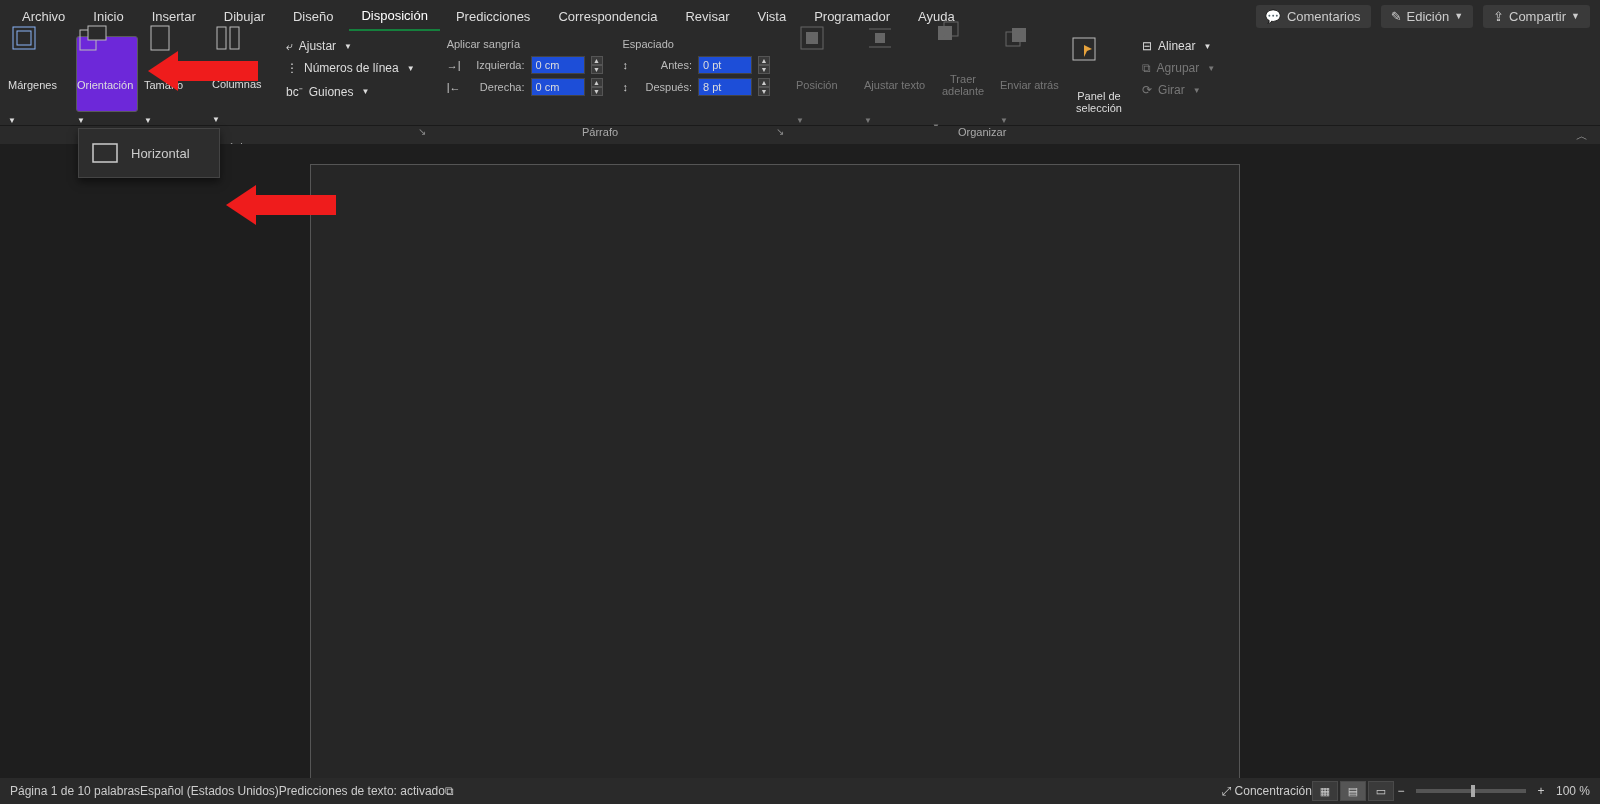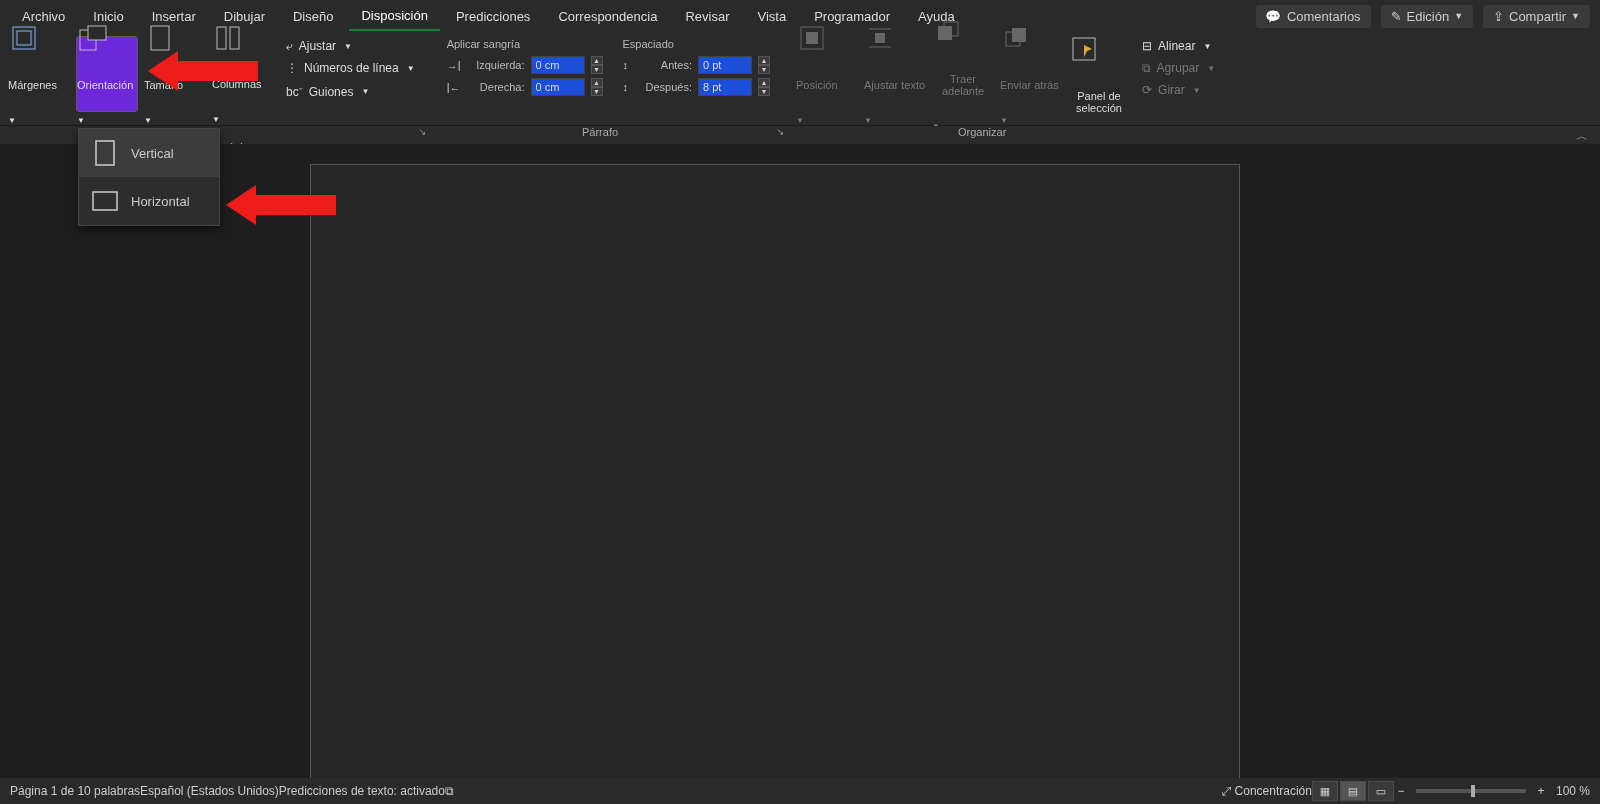--- a/index.html
+++ b/index.html
@@ -295,28 +295,20 @@
   <div class="glabel" style="left:222px;margin-top:15px;">página</div>
   <div class="dlgico" style="left:418px;">↘</div>
   <div class="glabel" style="left:582px;">Párrafo</div>
   <div class="dlgico" style="left:776px;">↘</div>
   <div class="glabel" style="left:958px;">Organizar</div>
 </div>
 
 <div class="collapse">︿</div>
 
 <div class="dropdown">
-  <div class="ditem hov">
-    <span class="dico">
-      <svg width="22" height="28">
-          <rect x="2" y="2" width="18" height="24" fill="none" stroke="#ccc" stroke-width="1.5"></rect>
-        </svg>
-    </span>
-    <span>Vertical</span>
-  </div>
   <div class="ditem">
     <span class="dico">
       <svg width="28" height="22">
           <rect x="2" y="2" width="24" height="18" fill="none" stroke="#ccc" stroke-width="1.5"></rect>
         </svg>
     </span>
     <span>Horizontal</span>
   </div>
 </div>
 

